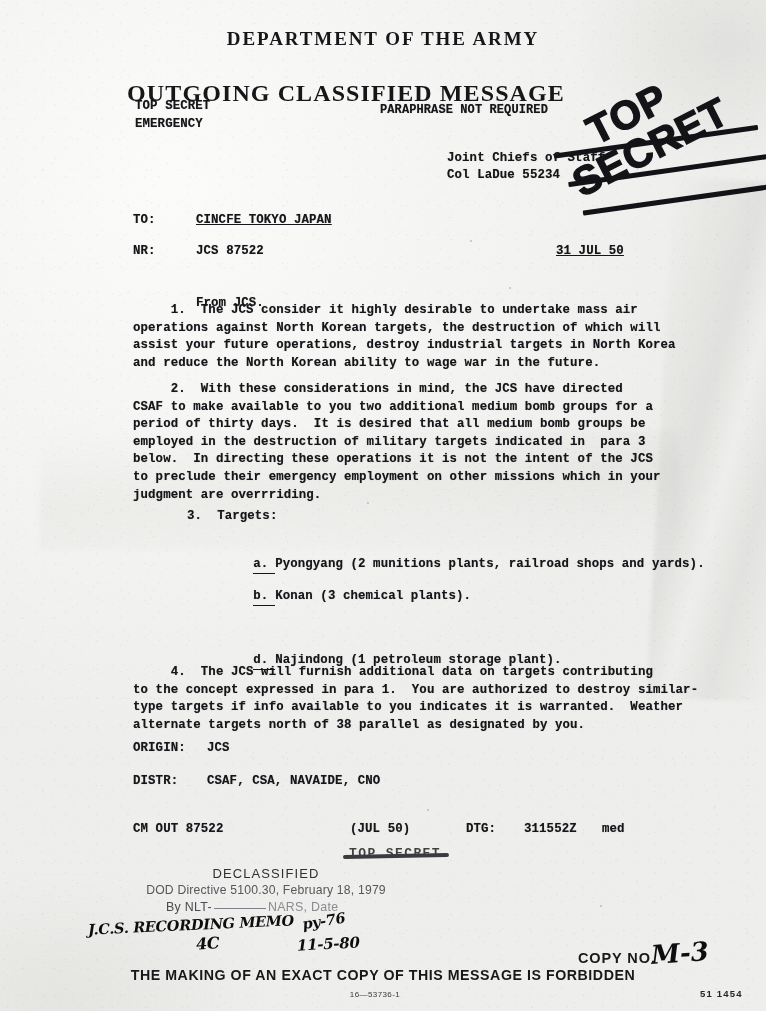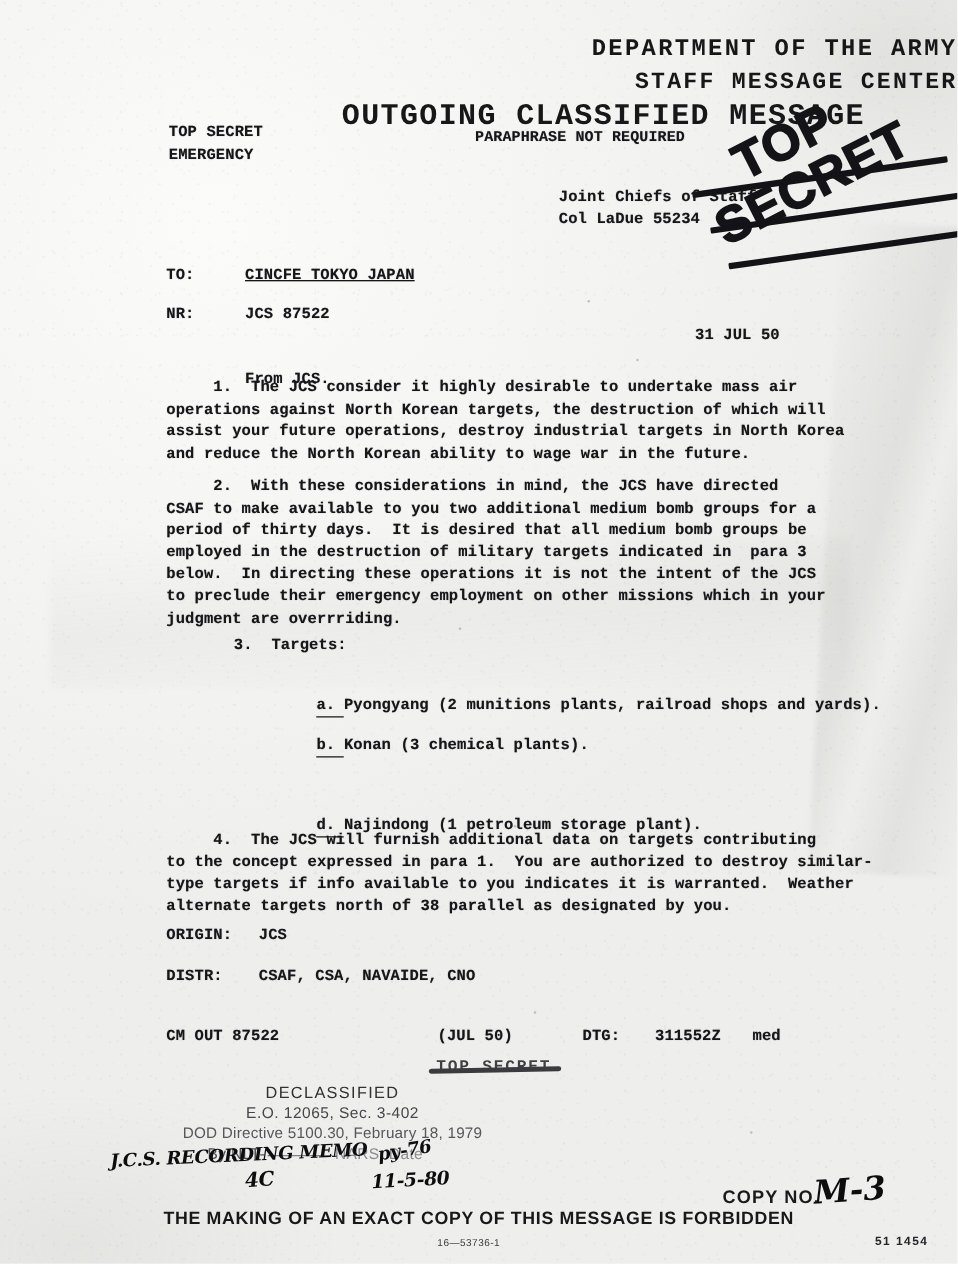--- a/index.html
+++ b/index.html
@@ -81,25 +81,25 @@
     line-height: 17.6px;
     letter-spacing: .1px;
     color: #16161a;
     white-space: pre;
     font-weight: 700;
     text-shadow: 0 0 .7px rgba(25,25,28,.5);
   }
 
   .hdr {          
     position: absolute;
-    font-family: Liberation Mono, monospace;
+    font-family: Liberation Serif, serif;
     font-weight: 700;
     color: #17171a;
     white-space: pre;
-    text-align: right;
+    text-align: center;
     letter-spacing: 1.1px;
   }
 
   #h-dept   { top: 28px;  left: 0; width: 766px; font-size: 19px; letter-spacing: 1.9px; }
   #h-smc    { top: 55px;  left: 0; width: 766px; font-size: 18.5px; letter-spacing: 1.8px; }
   #h-ocm    { top: 80px;  left: 0; width: 692px; font-size: 24px; letter-spacing: 1.1px; }
 
   
   #cls-top    { top: 98px;  left: 135px; }
   #cls-emer   { top: 116px; left: 135px; }
@@ -107,21 +107,21 @@
 
   
   #orig-1 { top: 150px; left: 447px; }
   #orig-2 { top: 167px; left: 447px; }
 
   
   #lbl-to   { top: 212px; left: 133px; }
   #val-to   { top: 212px; left: 196px; text-decoration: underline; }
   #lbl-nr   { top: 243px; left: 133px; }
   #val-nr   { top: 243px; left: 196px; }
-  #val-date { top: 260px; left: 556px; }
+  #val-date { top: 243px; left: 556px; text-decoration: underline; }
   #from     { top: 275px; left: 196px; margin-top: 20px; }
 
   
   #para1 { top: 302px; left: 133px; }
   #para2 { top: 381px; left: 133px; }
   #para3-head { top: 508px; left: 187px; }
   #tgt-a { top: 538px; left: 223px; }
   #tgt-b { top: 570px; left: 223px; }
   #tgt-c { top: 602px; left: 223px; }
   #tgt-d { top: 634px; left: 223px; }
@@ -296,21 +296,20 @@
 <body>
 
 <div id="page">
   <div id="grain"></div>
   <div class="crease" id="crease-topright"></div>
   <div class="crease" id="crease-right"></div>
   <div class="crease" id="crease-mid"></div>
   <div class="crease" id="crease-bottomleft"></div>
 
   <div class="hdr" id="h-dept">DEPARTMENT OF THE ARMY</div>
-  <div class="hdr" id="h-smc">STAFF MESSAGE CENTER</div>
   <div class="hdr" id="h-ocm">OUTGOING CLASSIFIED MESSAGE</div>
 
   <div class="tw" id="cls-top">TOP SECRET</div>
   <div class="tw" id="cls-emer">EMERGENCY</div>
   <div class="tw" id="paraphrase">PARAPHRASE NOT REQUIRED</div>
 
   <div id="ts-stamp">
     <span class="word" id="ts-word-top">TOP</span>
     <span class="word" id="ts-word-secret">SECRET</span>
     <span class="cancel-bar" id="cancel-1"></span>
@@ -364,21 +363,20 @@
   <div class="tw" id="cm-out">CM OUT 87522</div>
   <div class="tw" id="jul50">(JUL 50)</div>
   <div class="tw" id="dtg-lbl">DTG:</div>
   <div class="tw" id="dtg-val">311552Z</div>
   <div class="tw" id="dtg-op">med</div>
 
   <div id="struck-ts">TOP SECRET</div>
 
   <div id="declass">
     <div class="d1">DECLASSIFIED</div>
-    <div class="d2">E.O. 12065, Sec. 3-402</div>
     <div class="d3">DOD Directive 5100.30, February 18, 1979</div>
     <div class="d4">
       <span>By NLT-</span><span class="ul-gap"></span><span class="faint">NARS,</span> <span class="faint">Date</span>
     </div>
   </div>
 
   <div class="hand" id="hand-jcs">J.C.S. RECORDING MEMO</div>
   <div class="hand" id="hand-py">py-76</div>
   <div class="hand" id="hand-4c">4C</div>
   <div class="hand" id="hand-date">11-5-80</div>

